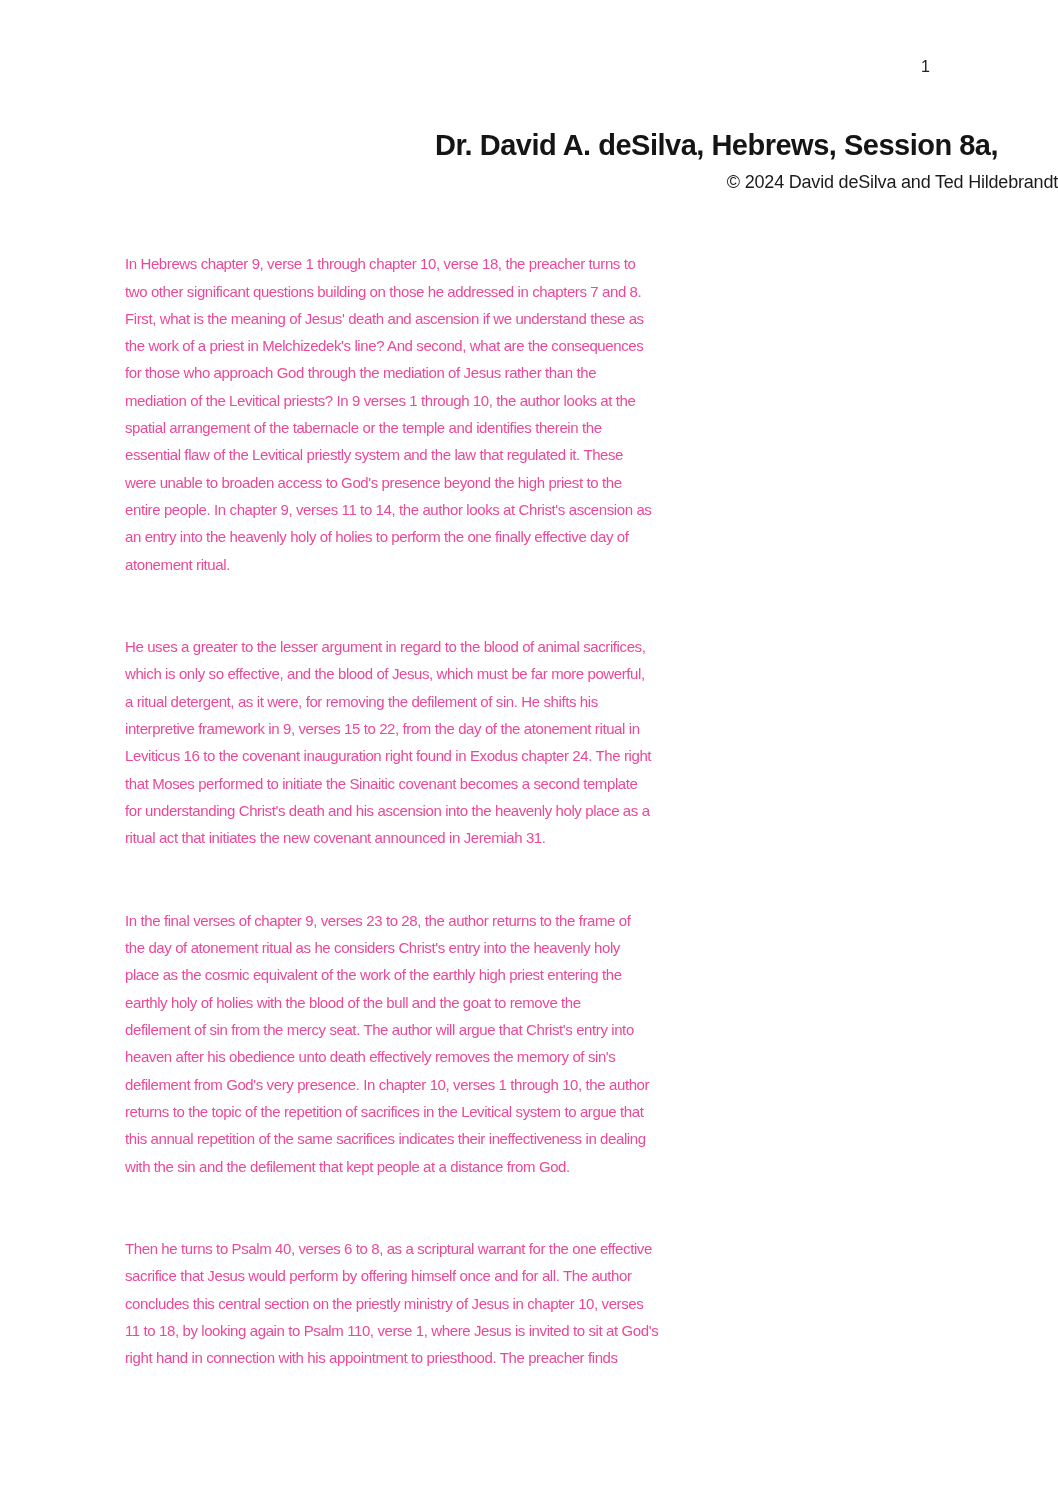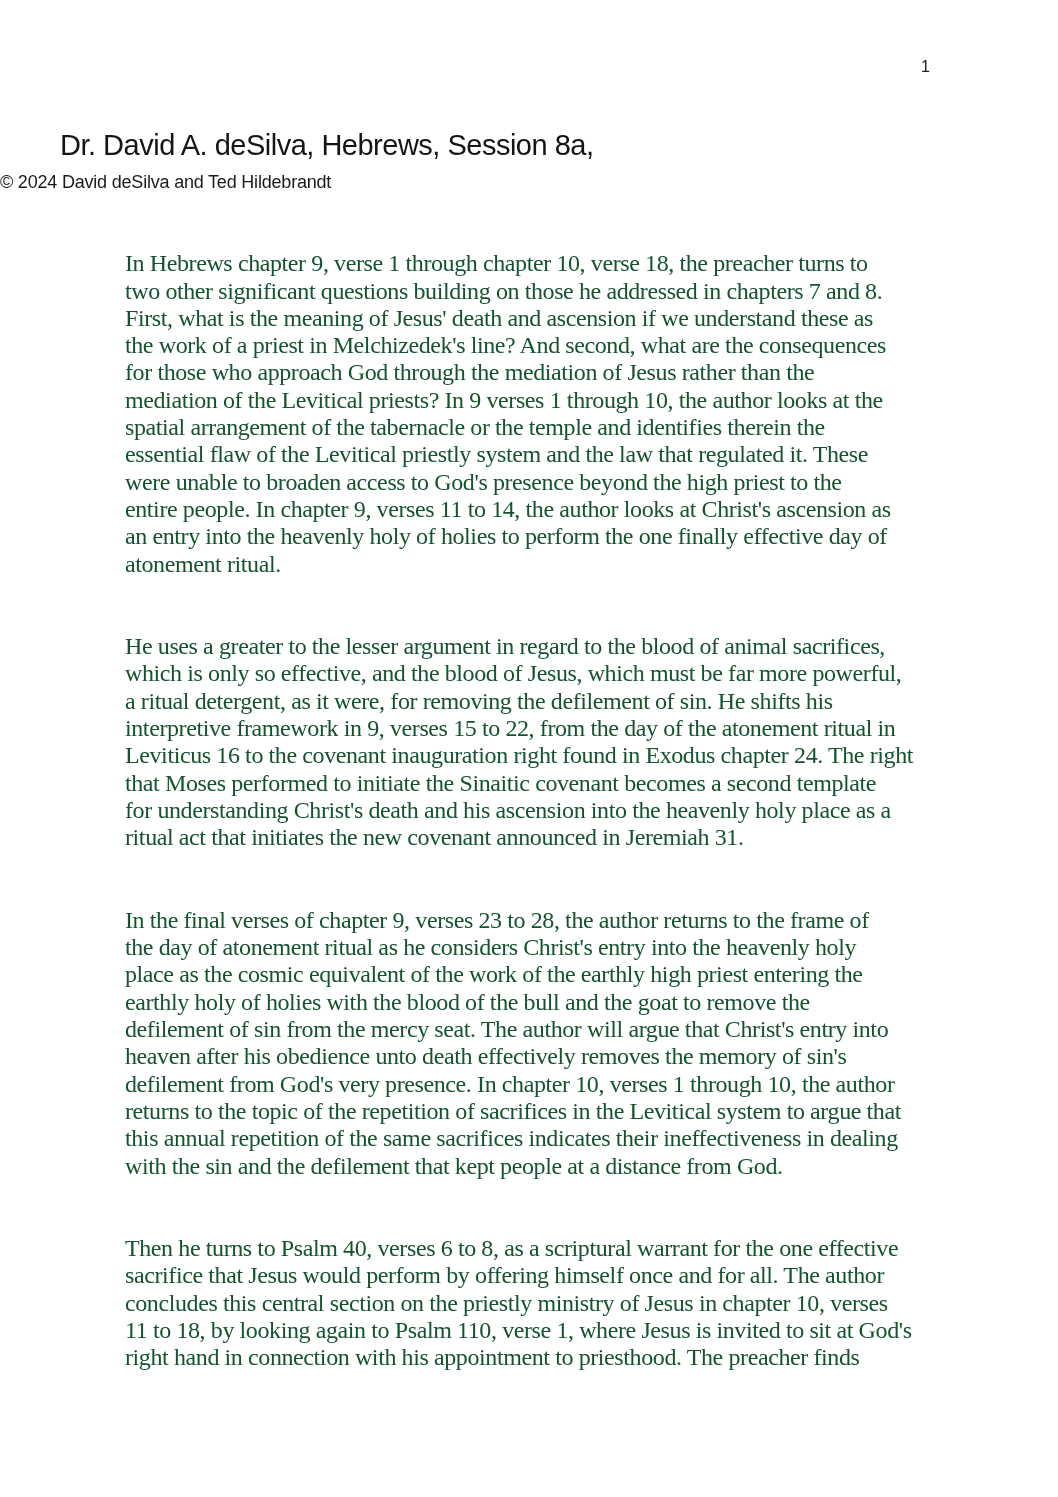--- a/index.html
+++ b/index.html
@@ -19,46 +19,45 @@
   }
   .page-number {
     position: absolute;
     top: 58px;
     right: 128px;
     font-size: 16px;
     color: #222222;
   }
   .title {
     margin: 122px 60px 0 60px;
-    text-align: left;
+    text-align: right;
     font-size: 29px;
     line-height: 47px;
-    font-weight: normal;
+    font-weight: bold;
     letter-spacing: -0.5px;
     color: #151515;
   }
   .title .title-line {
     display: block;
   }
   .copyright {
     margin-top: 3px;
-    text-align: left;
+    text-align: right;
     font-size: 18px;
     letter-spacing: -0.2px;
     color: #1b1b1b;
   }
   .body-text {
     margin: 30px 0 0 125px;
     width: 815px;
-    font-size: 24px;
+    font-size: 15px;
     line-height: 27.3px;
     letter-spacing: -0.4px;
     white-space: pre-line;
-    color: #14532d;
-    font-family: Liberation Serif, serif;
+    color: #ec4899;
   }
   .body-text p {
     margin: 0 0 28px 0;
   }
 </style>
 </head>
 <body>
 
 <div class="page">
 

